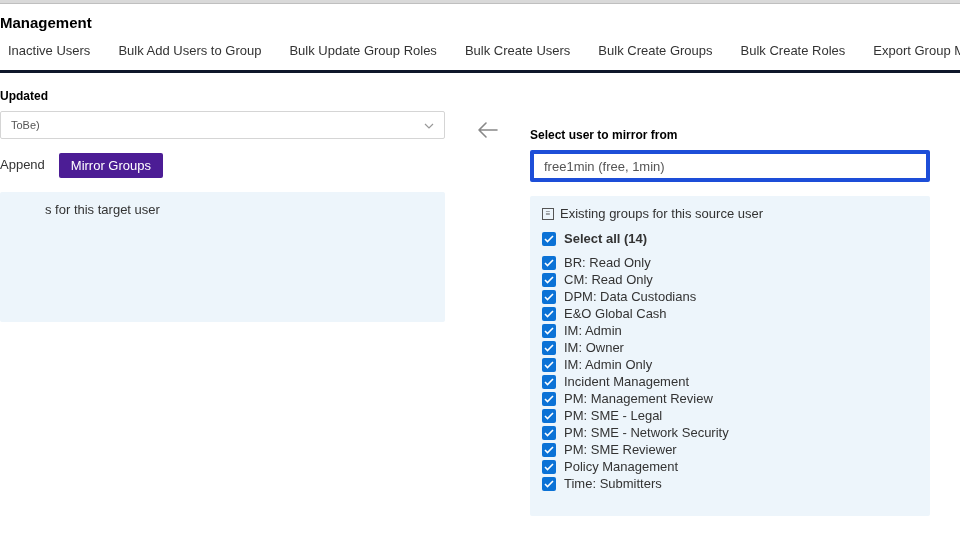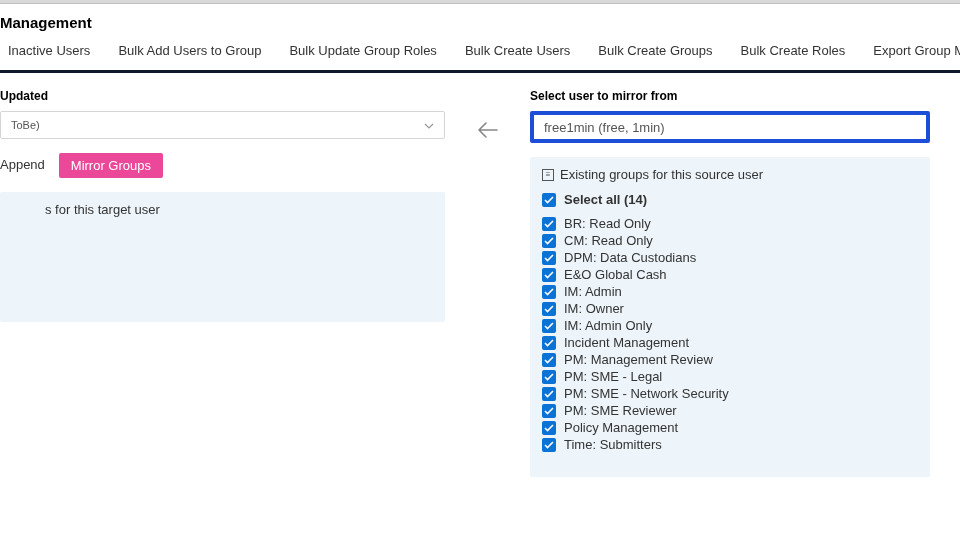--- a/index.html
+++ b/index.html
@@ -46,20 +46,21 @@
   .mid-col {
     width: 85px;
     display: flex;
     justify-content: center;
     align-items: flex-start;
     padding-top: 32px;
   }
   .right-col {
     flex: 1;
     padding-right: 30px;
+    margin-top: 39px;
   }
   .field-label {
     font-size: 12px;
     font-weight: 600;
     color: #000;
     margin-bottom: 8px;
   }
   .select-box {
     border: 1px solid #d5d5d5;
     border-radius: 2px;
@@ -91,21 +92,21 @@
     display: flex;
     gap: 14px;
   }
   .btn-plain {
     font-size: 13px;
     color: #333;
     padding: 4px 0;
     cursor: pointer;
   }
   .btn-primary {
-    background: #ec4899;
+    background: #4c1d95;
     color: #fff;
     font-size: 13px;
     padding: 5px 12px;
     border-radius: 2px;
     cursor: pointer;
   }
   .panel {
     background: #edf5fb;
     border-radius: 2px;
     margin-top: 14px;

